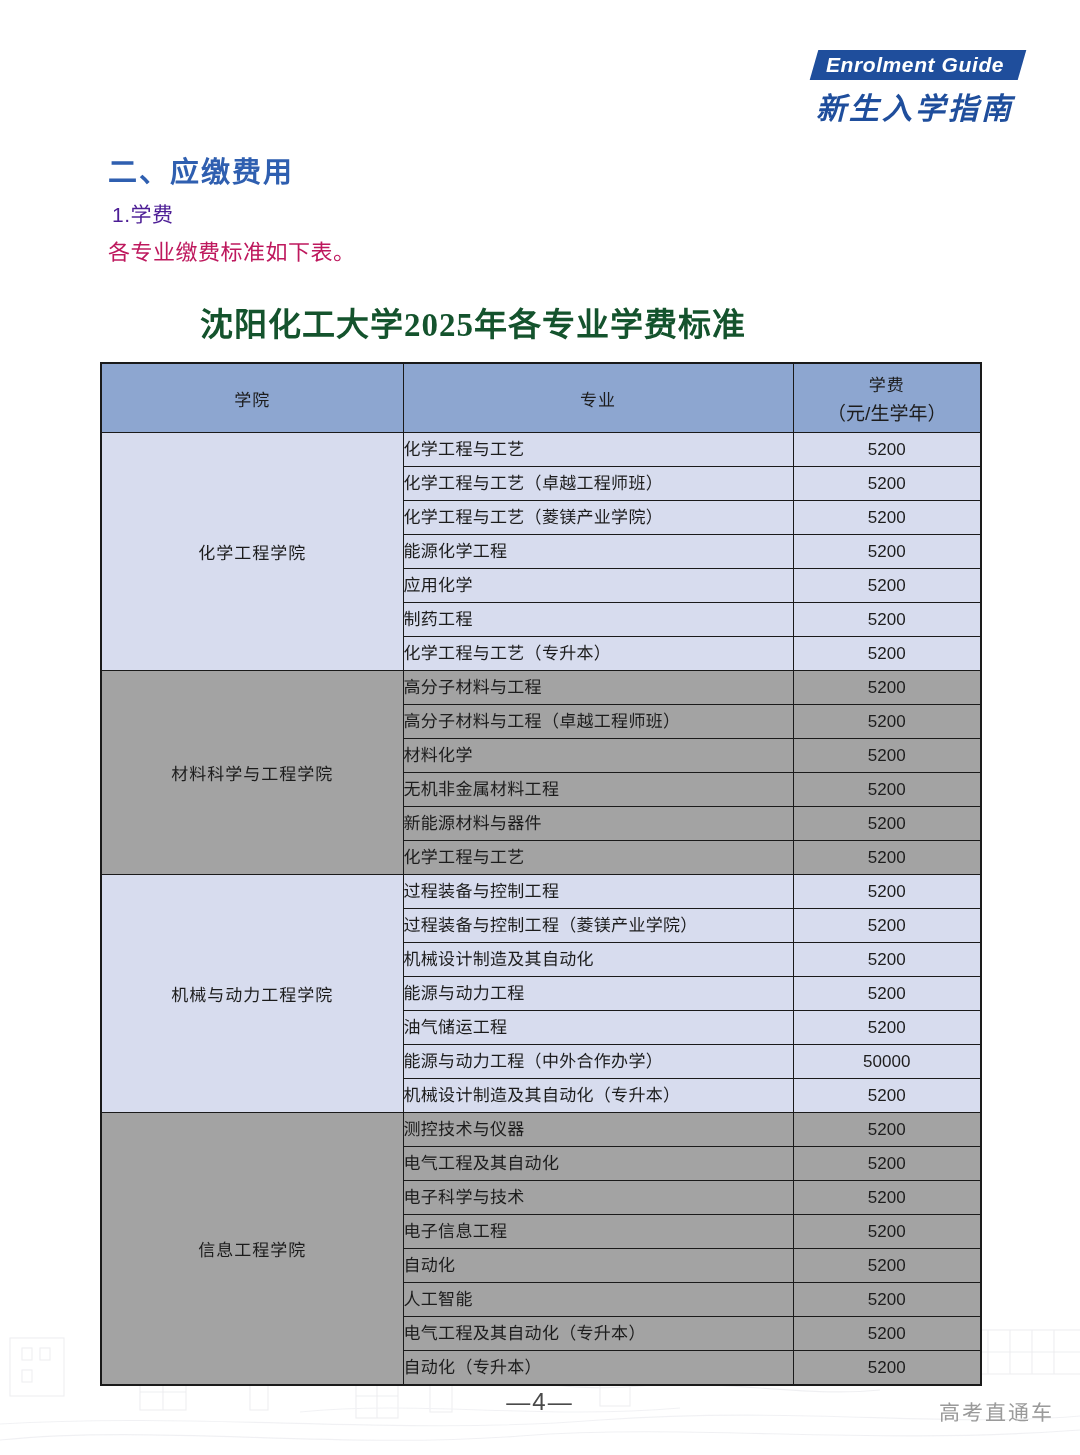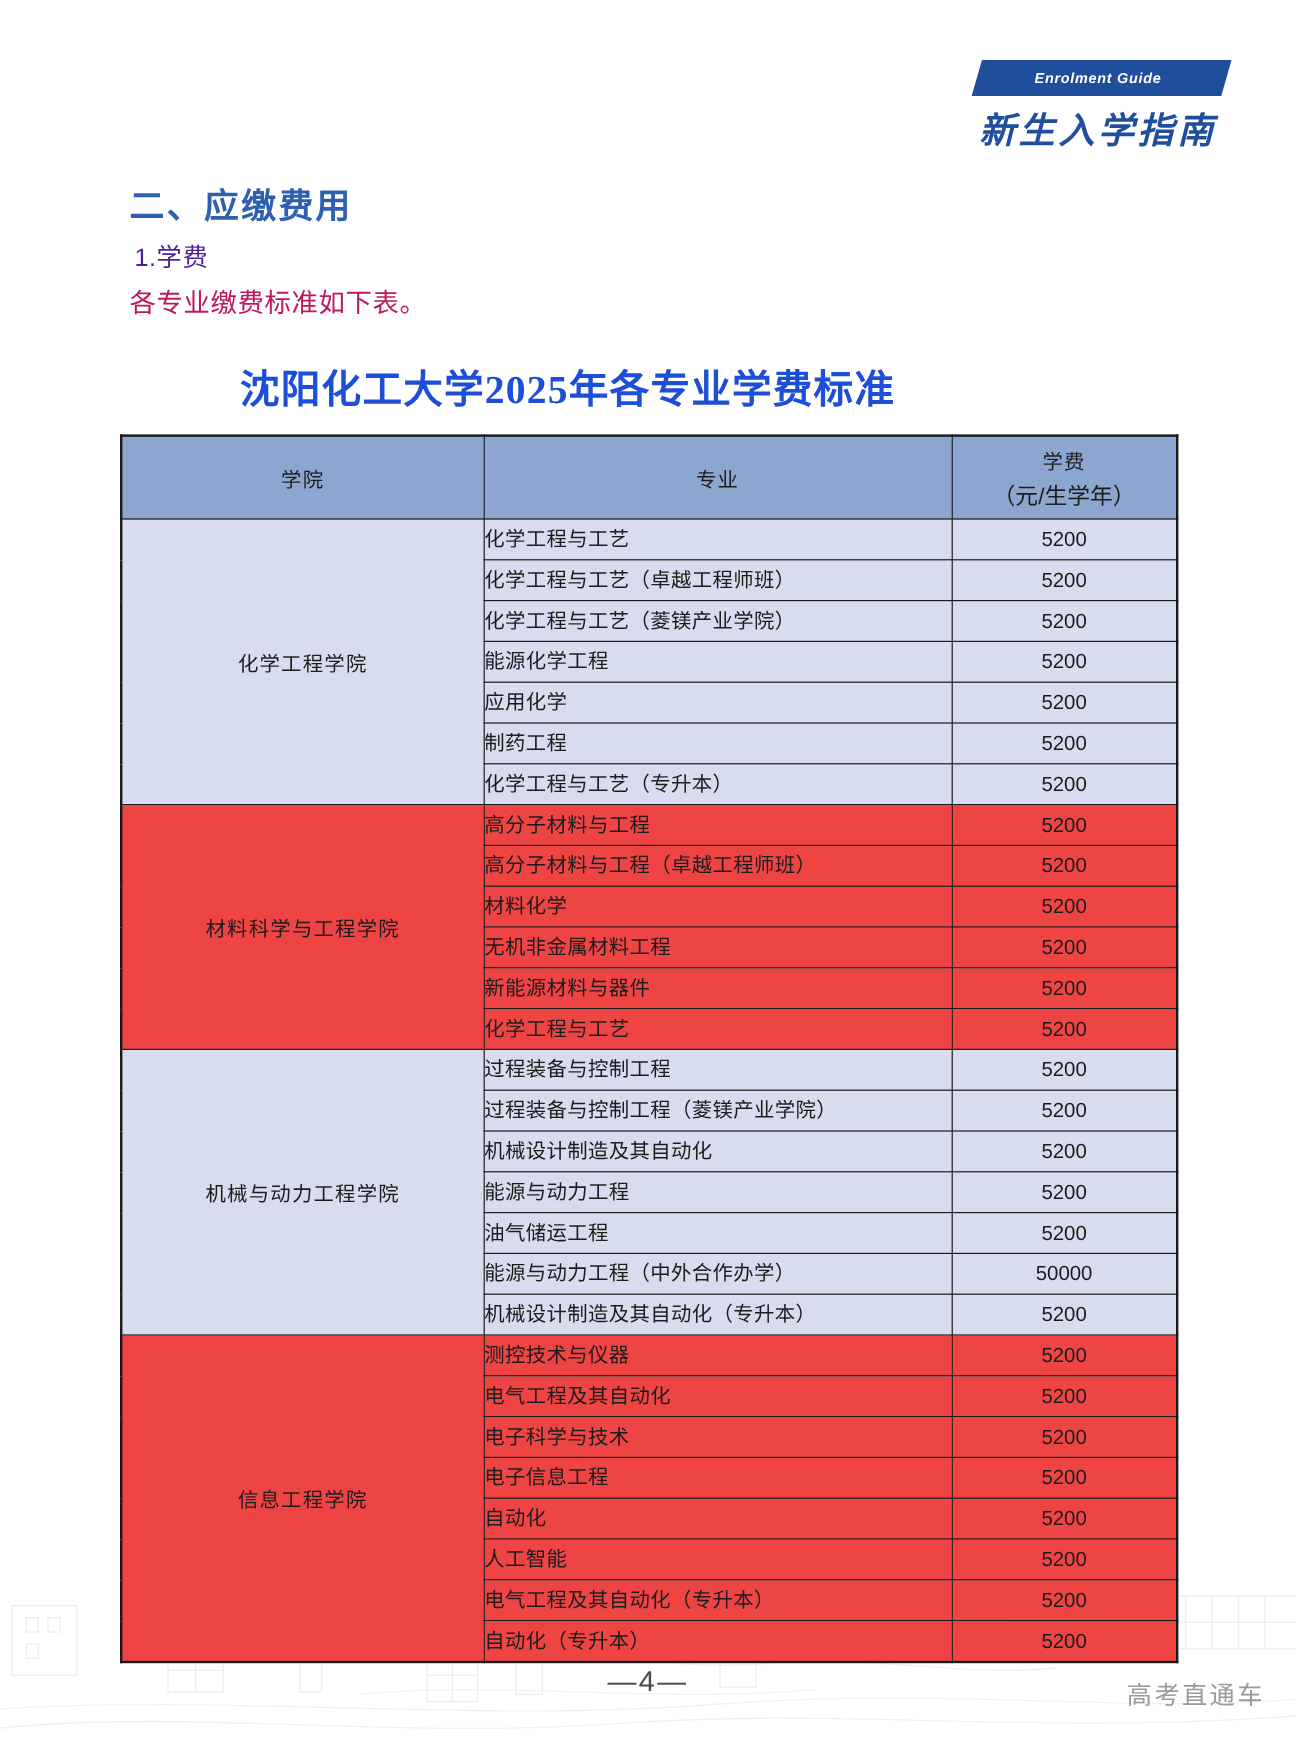--- a/index.html
+++ b/index.html
@@ -71,21 +71,21 @@
     position: absolute;
     left: 0;
     top: 0;
     height: 14px;
     line-height: 30px;
     width: 214px;
     text-align: center;
     color: #ffffff;
     font-style: italic;
     font-weight: 700;
-    font-size: 12px;
+    font-size: 21px;
     letter-spacing: 0.6px;
     font-family: "Liberation Sans", "DejaVu Sans", sans-serif;
   }
   .brand-cn {
     margin-top: 4px;
     text-align: center;
     color: #1f4e9c;
     font-size: 30px;
     font-weight: 700;
     font-style: italic;
@@ -130,21 +130,21 @@
   
   .table-title {
     position: absolute;
     left: 0;
     top: 298px;
     width: 946px;
     text-align: center;
     font-family: "Liberation Serif", "DejaVu Serif", serif;
     font-size: 33px;
     font-weight: 700;
-    color: #1d4ed8;
+    color: #14532d;
     letter-spacing: 1px;
     z-index: 2;
   }
 
   
   .fee-table-wrap {
     position: absolute;
     left: 100px;
     top: 362px;
     width: 880px;
@@ -202,21 +202,21 @@
   }
   td.fee-cell {
     text-align: center;
     height: 33px;
     line-height: 33px;
     font-size: 19px;
     font-family: "Liberation Sans", "DejaVu Sans", sans-serif;
   }
 
   tr.band-a td { background: #d7dcee; }
-  tr.band-b td { background: #ef4444; }
+  tr.band-b td { background: #a3a3a3; }
 
   
   .page-number {
     position: absolute;
     left: 0;
     top: 1388px;
     width: 1080px;
     text-align: center;
     font-size: 24px;
     color: #4a4a4a;

